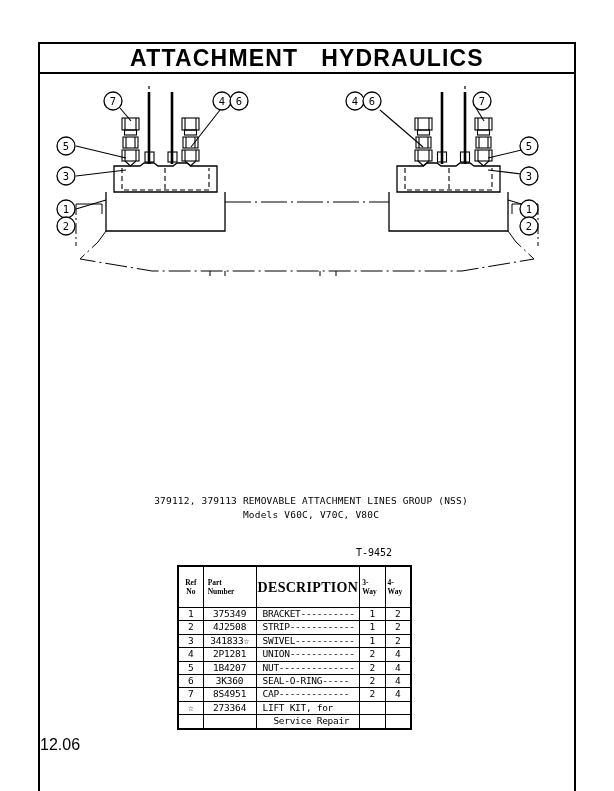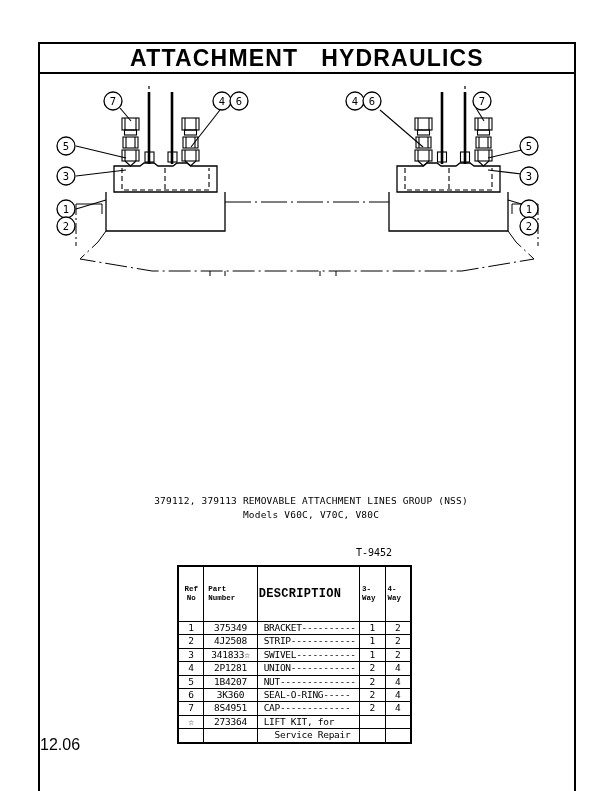--- a/index.html
+++ b/index.html
@@ -53,27 +53,27 @@
   }
   table{
     border-collapse:collapse;width:100%;
     background:#fff;
     font-family:"DejaVu Sans Mono", monospace;
   }
   table, td, th{border:1px solid #000;}
   table{border-width:2px;}
   th,td{padding:0;}
   thead th{
-    font-family:Liberation Mono, monospace;
+    font-family:Liberation Serif, serif;
     font-size:7.5px;font-weight:bold;line-height:9px;
-    padding:18px 1px;vertical-align:middle;
+    padding:11px 1px;vertical-align:middle;
   }
   th.c-ref{width:24px;text-align:center;}
   th.c-part{width:50px;text-align:left;padding-left:4px;}
-  th.c-desc{width:100px;text-align:left;font-size:12px;letter-spacing:.3px;}
+  th.c-desc{width:100px;text-align:right;font-size:14px;letter-spacing:.3px;}
   th.c-w{width:23px;text-align:left;padding-left:2px;}
   tbody td{
     font-size:9.5px;line-height:12.4px;height:12.4px;
     font-family:"DejaVu Sans Mono", monospace;
   }
   td.ref{text-align:center;}
   td.part{text-align:center;letter-spacing:-0.2px;}
   td.desc{padding-left:6px;letter-spacing:-0.3px;white-space:pre;}
   td.qty{text-align:center;}
   

